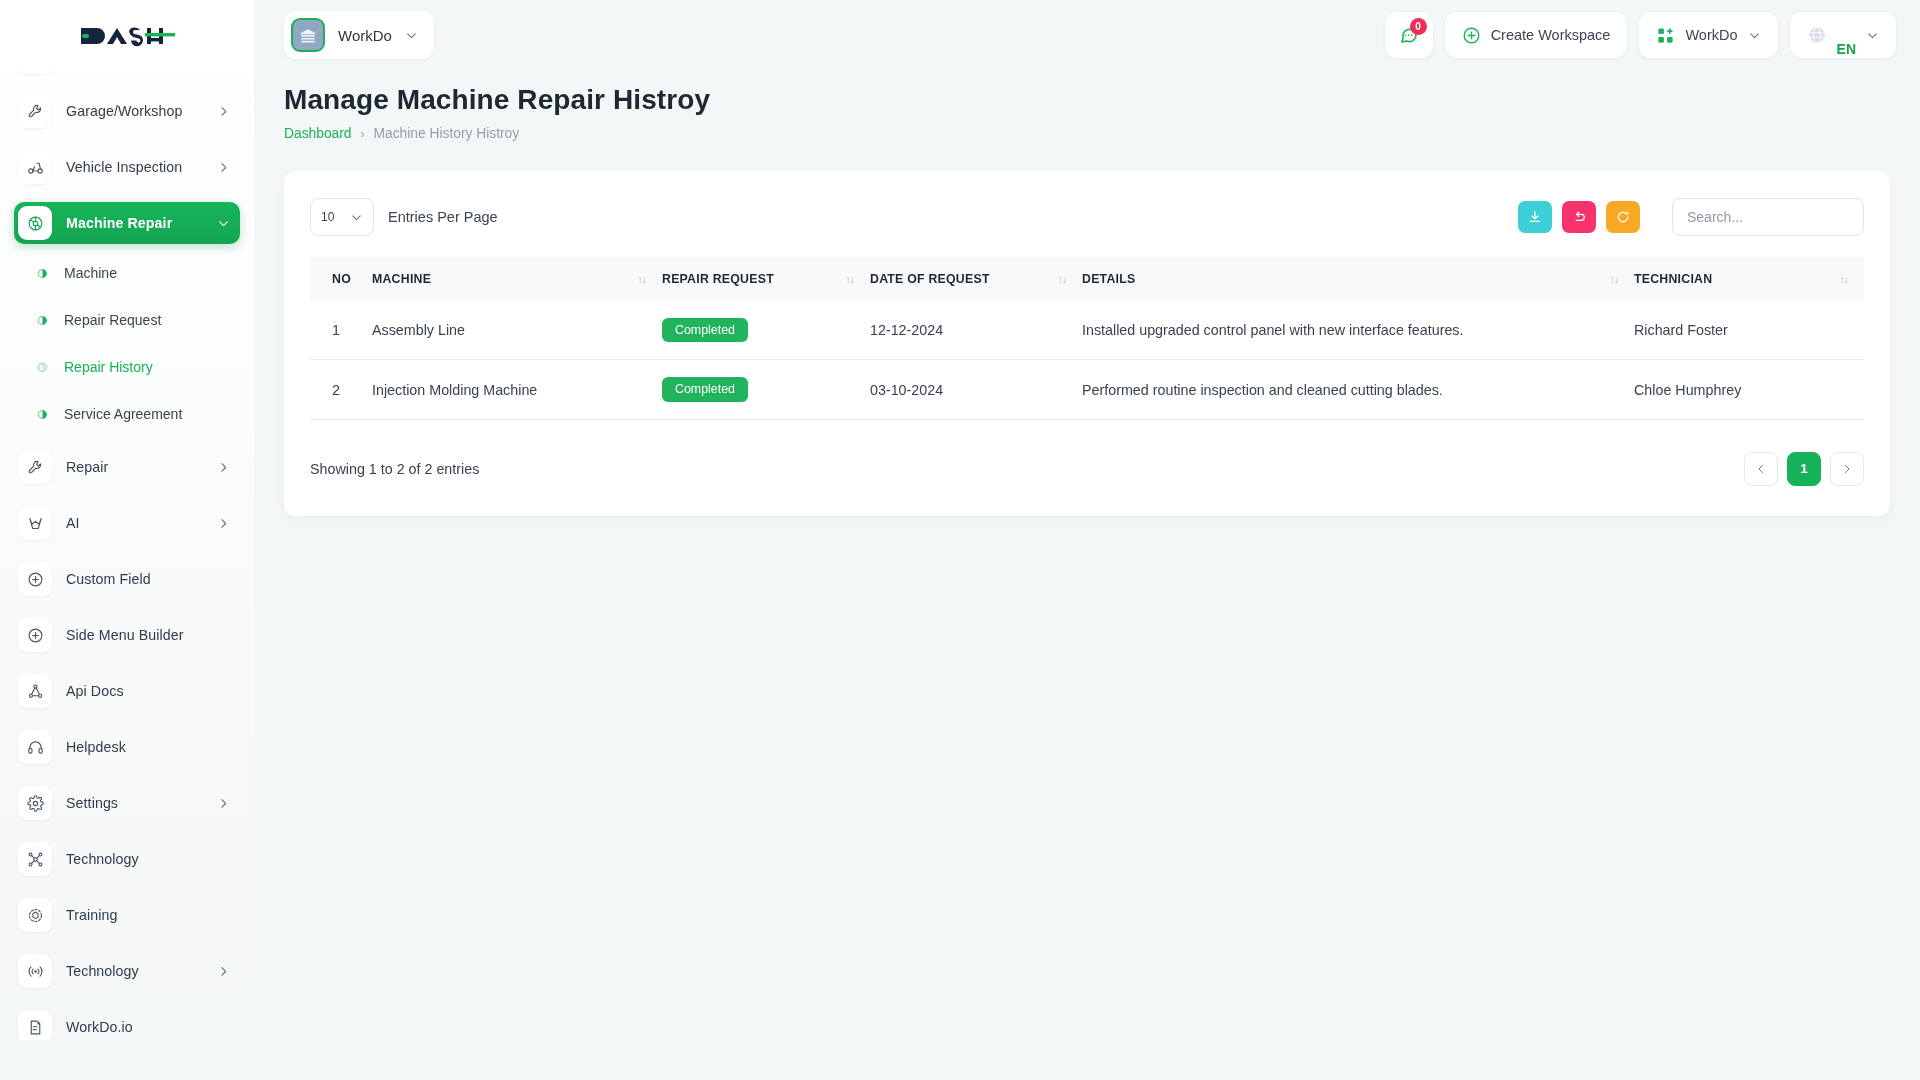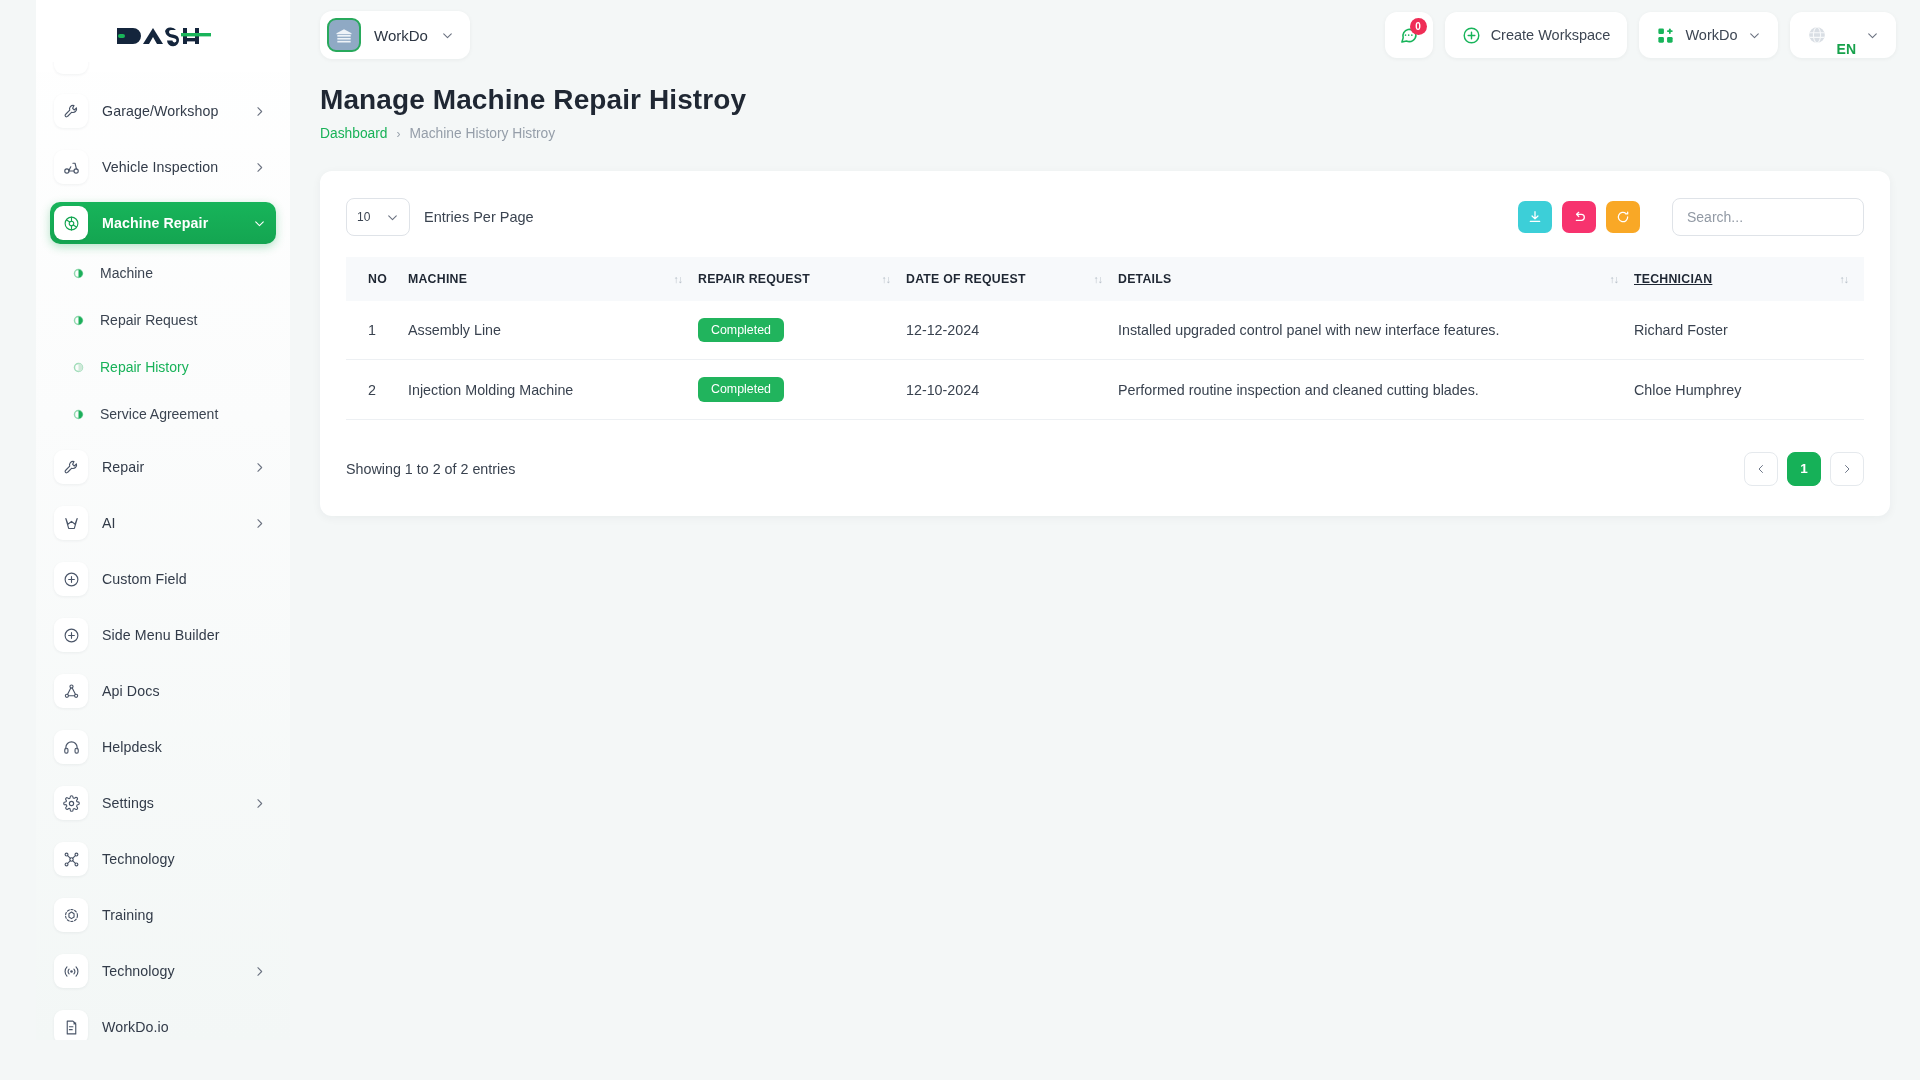--- a/index.html
+++ b/index.html
@@ -11,21 +11,20 @@
     overflow: hidden;
   }
   body { display: flex; }
 
   
   #sidebar {
     width: 254px; height: 1040px;
     background: linear-gradient(180deg,#ffffff 0%,#fbfcfc 40%,#f3f7f6 100%);
     position: relative; flex: 0 0 254px;
     overflow: hidden;
-    margin-left: 36px;
   }
   .logo-wrap {
     height: 72px; display: flex; align-items: center; justify-content: center;
     background: #ffffff;
   }
   .logo { display:flex; align-items:center; }
   .nav-scroll {
     position: absolute; top: 62px; left: 0; right: 0; bottom: 0;
     overflow: hidden;
   }
@@ -180,21 +179,21 @@
   .pill {
     display: inline-block; background: #21b45d; color: #fff;
     font-size: 12.4px; border-radius: 6px; padding: 6px 13px;
     line-height: 1;
   }
   .c-no     { width: 62px; }
   .c-mach   { width: 290px; }
   .c-req    { width: 208px; }
   .c-date   { width: 212px; }
   .c-det    { width: auto; }
-  .c-tech   { width: 230px; text-decoration: underline; }
+  .c-tech   { width: 230px; }
 
   
   .card-foot { display: flex; align-items: center; margin-top: 32px; }
   .showing { font-size: 14.3px; color: #39424f; }
   .pager { margin-left: auto; display: flex; align-items: center; gap: 9px; }
   .pg {
     width: 34px; height: 34px; border-radius: 8px; background: #fff;
     border: 1px solid #e5e9ed; display: flex; align-items: center;
     justify-content: center; cursor: pointer;
   }
@@ -567,21 +566,21 @@
           <td>12-12-2024</td>
           <td>Installed upgraded control panel with new interface features.</td>
           <td>Richard Foster</td>
         </tr>
         <tr>
           <td>2</td>
           <td>Injection Molding Machine</td>
           <td>
             <span class="pill">Completed</span>
           </td>
-          <td>12-10-2024</td>
+          <td>03-10-2024</td>
           <td>Performed routine inspection and cleaned cutting blades.</td>
           <td>Chloe Humphrey</td>
         </tr>
       </tbody>
     </table>
 
     <div class="card-foot">
       <span class="showing">Showing 1 to 2 of 2 entries</span>
       <div class="pager">
         <div class="pg">

